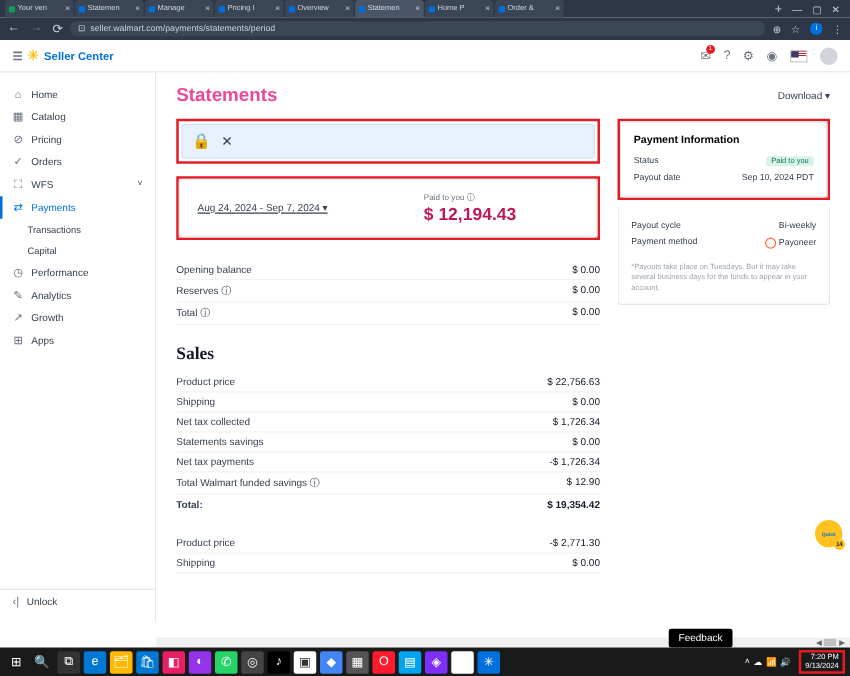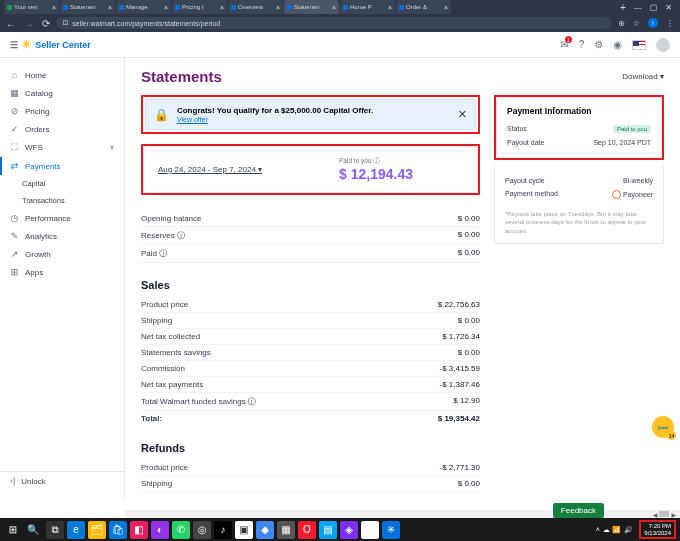--- a/index.html
+++ b/index.html
@@ -39,21 +39,21 @@
 .side-items { flex: 1; }
 .side-item { display: flex; align-items: center; gap: 6px; padding: 4px 10px; font-size: 8px; color: #374151; cursor: pointer; }
 .side-item.active { color: #0071dc; border-left: 2px solid #0071dc; padding-left: 8px; }
 .side-item.sub { padding-left: 22px; font-size: 7.5px; }
 .side-item .ico { width: 9px; font-size: 9px; color: #6b7280; text-align: center; }
 .side-item.active .ico { color: #0071dc; }
 .side-bottom { border-top: 1px solid #e5e7eb; }
 
 .main { flex: 1; padding: 10px 16px; background: #fff; overflow-y: auto; position: relative; }
 .page-head { display: flex; justify-content: space-between; align-items: center; margin-bottom: 10px; }
-.page-title { font-size: 15px; font-weight: 700; color: #701a75; }
+.page-title { font-size: 15px; font-weight: 700; color: #ec4899; }
 .download-link { font-size: 8px; color: #374151; }
 
 .two-col { display: flex; gap: 14px; }
 .left-col { flex: 1; }
 .right-col { width: 170px; }
 
 
 .banner-wrap { border: 2.5px solid #e31b23; padding: 2px; margin-bottom: 10px; }
 .banner { background: #e6f1fc; border: 1px solid #cfe3f7; border-radius: 3px; padding: 6px 8px; display: flex; align-items: center; gap: 8px; }
 .banner .lock { color: #0071dc; font-size: 12px; }
@@ -61,44 +61,44 @@
 .banner-text b { font-weight: 700; }
 .banner-text a { display: block; font-size: 7px; color: #0071dc; text-decoration: underline; margin-top: 1px; }
 .banner .close { font-size: 11px; color: #374151; }
 
 
 .period-wrap { border: 2.5px solid #e31b23; margin-bottom: 4px; }
 .period-card { border: 1px solid #e5e7eb; border-radius: 3px; padding: 10px 14px; display: flex; align-items: center; }
 .period-range { font-size: 8px; color: #374151; text-decoration: underline; }
 .period-amt { margin-left: auto; margin-right: 50px; }
 .paid-label { font-size: 6.5px; color: #6b7280; }
-.amount { font-size: 14px; font-weight: 700; color: #8b5cf6; }
+.amount { font-size: 14px; font-weight: 700; color: #be185d; }
 
 
 .section { margin-top: 16px; }
-.section-title { font-size: 11px; font-weight: 700; color: #111827; margin-bottom: 6px; }
+.section-title { font-size: 14px; font-weight: 700; color: #111827; margin-bottom: 6px; font-family: Liberation Serif, serif; }
 .row { display: flex; justify-content: space-between; padding: 3px 0; font-size: 8px; color: #374151; border-bottom: 1px solid #f1f2f4; }
 .row.total { font-weight: 700; border-bottom: none; }
 .row .val { color: #111827; }
 
 
 .pinfo-wrap { border: 2.5px solid #e31b23; margin-bottom: 6px; }
 .pinfo { border: 1px solid #e5e7eb; border-radius: 3px; padding: 8px 10px; }
 .pinfo h4 { font-size: 8.5px; font-weight: 700; margin-bottom: 6px; }
 .prow { display: flex; justify-content: space-between; font-size: 7px; color: #374151; padding: 3px 0; }
 .pill { background: #d9f2e6; color: #047857; font-size: 6px; padding: 1px 4px; border-radius: 2px; }
 .payoneer { display: flex; align-items: center; gap: 2px; font-size: 7px; }
 .payoneer::before { content: ''; width: 7px; height: 7px; border-radius: 50%; border: 1.5px solid #ff6b35; display: inline-block; }
 .pnote { font-size: 6px; color: #9ca3af; margin-top: 8px; line-height: 1.4; }
 
 
 .quick-help { position: absolute; right: 6px; bottom: 60px; width: 22px; height: 22px; background: #ffc220; border-radius: 50%; display: flex; flex-direction:column; align-items: center; justify-content: center; font-size: 4px; color: #0071dc; font-weight:700; }
 .quick-help::after { content:'14'; position:absolute; bottom:-2px; right:-2px; background:#ffc220; border-radius:50%; width:9px; height:9px; font-size:5px; display:flex; align-items:center; justify-content:center; color:#333; }
 
-.feedback { position: absolute; right: 76px; bottom: 23px; background: #15803d; color: #fff; font-size: 8px; padding: 3px 8px; border-radius: 2px; margin-left: 20px; }
+.feedback { position: absolute; right: 94px; bottom: 23px; background: #000000; color: #fff; font-size: 8px; padding: 3px 8px; border-radius: 2px; margin-left: 20px; }
 
 
 .taskbar { position: absolute; bottom: 0; left: 0; right: 0; height: 23px; background: #1a1a1a; display: flex; align-items: center; padding: 0 4px; }
 .tb-icons { display: flex; gap: 3px; align-items: center; height: 100%; }
 .tb-icon { width: 18px; height: 18px; border-radius: 2px; display: flex; align-items: center; justify-content: center; font-size: 10px; color: #fff; }
 .tb-right { margin-left: auto; display: flex; align-items: center; gap: 6px; color: #fff; font-size: 6px; }
 .tb-time { border: 2px solid #e31b23; padding: 1px 3px; text-align: right; line-height: 1.1; }
 .tb-tray { display:flex; gap:3px; font-size:7px; }
 
 
@@ -216,24 +216,24 @@
         <div class="side-item">
           <span class="ico">⛶</span>
           <span>WFS</span>
           <span style="margin-left:auto;font-size:7px">˅</span>
         </div>
         <div class="side-item active">
           <span class="ico">⇄</span>
           <span>Payments</span>
         </div>
         <div class="side-item sub">
+          <span>Transactions</span>
+        </div>
+        <div class="side-item sub">
           <span>Capital</span>
-        </div>
-        <div class="side-item sub">
-          <span>Transactions</span>
         </div>
         <div class="side-item">
           <span class="ico">◷</span>
           <span>Performance</span>
         </div>
         <div class="side-item">
           <span class="ico">✎</span>
           <span>Analytics</span>
         </div>
         <div class="side-item">
@@ -257,24 +257,20 @@
     <div class="page-head">
       <div class="page-title">Statements</div>
       <div class="download-link">Download ▾</div>
     </div>
 
     <div class="two-col">
       <div class="left-col">
         <div class="banner-wrap">
           <div class="banner">
             <span class="lock">🔒</span>
-            <div class="banner-text">
-              <b>Congrats! You qualify for a $25,000.00 Capital Offer.</b>
-              <a>View offer</a>
-            </div>
             <span class="close">✕</span>
           </div>
         </div>
 
         <div class="period-wrap">
           <div class="period-card">
             <span class="period-range">Aug 24, 2024 - Sep 7, 2024 ▾</span>
             <div class="period-amt">
               <div class="paid-label">Paid to you ⓘ</div>
               <div class="amount">$ 12,194.43</div>
@@ -285,21 +281,21 @@
         <div class="section" id="activity-rows">
             <div class="row">
               <span>Opening balance</span>
               <span class="val">$ 0.00</span>
             </div>
             <div class="row">
               <span>Reserves ⓘ</span>
               <span class="val">$ 0.00</span>
             </div>
             <div class="row">
-              <span>Paid ⓘ</span>
+              <span>Total ⓘ</span>
               <span class="val">$ 0.00</span>
             </div>
           </div>
 
         <div class="section">
           <div class="section-title">Sales</div>
           <div id="sales-rows">
               <div class="row">
                 <span>Product price</span>
                 <span class="val">$ 22,756.63</span>
@@ -310,40 +306,35 @@
               </div>
               <div class="row">
                 <span>Net tax collected</span>
                 <span class="val">$ 1,726.34</span>
               </div>
               <div class="row">
                 <span>Statements savings</span>
                 <span class="val">$ 0.00</span>
               </div>
               <div class="row">
-                <span>Commission</span>
-                <span class="val">-$ 3,415.59</span>
-              </div>
-              <div class="row">
                 <span>Net tax payments</span>
-                <span class="val">-$ 1,387.46</span>
+                <span class="val">-$ 1,726.34</span>
               </div>
               <div class="row">
                 <span>Total Walmart funded savings ⓘ</span>
                 <span class="val">$ 12.90</span>
               </div>
             </div>
           <div class="row total">
             <span>Total:</span>
             <span class="val">$ 19,354.42</span>
           </div>
         </div>
 
         <div class="section">
-          <div class="section-title">Refunds</div>
           <div id="refunds-rows">
               <div class="row">
                 <span>Product price</span>
                 <span class="val">-$ 2,771.30</span>
               </div>
               <div class="row">
                 <span>Shipping</span>
                 <span class="val">$ 0.00</span>
               </div>
             </div>

